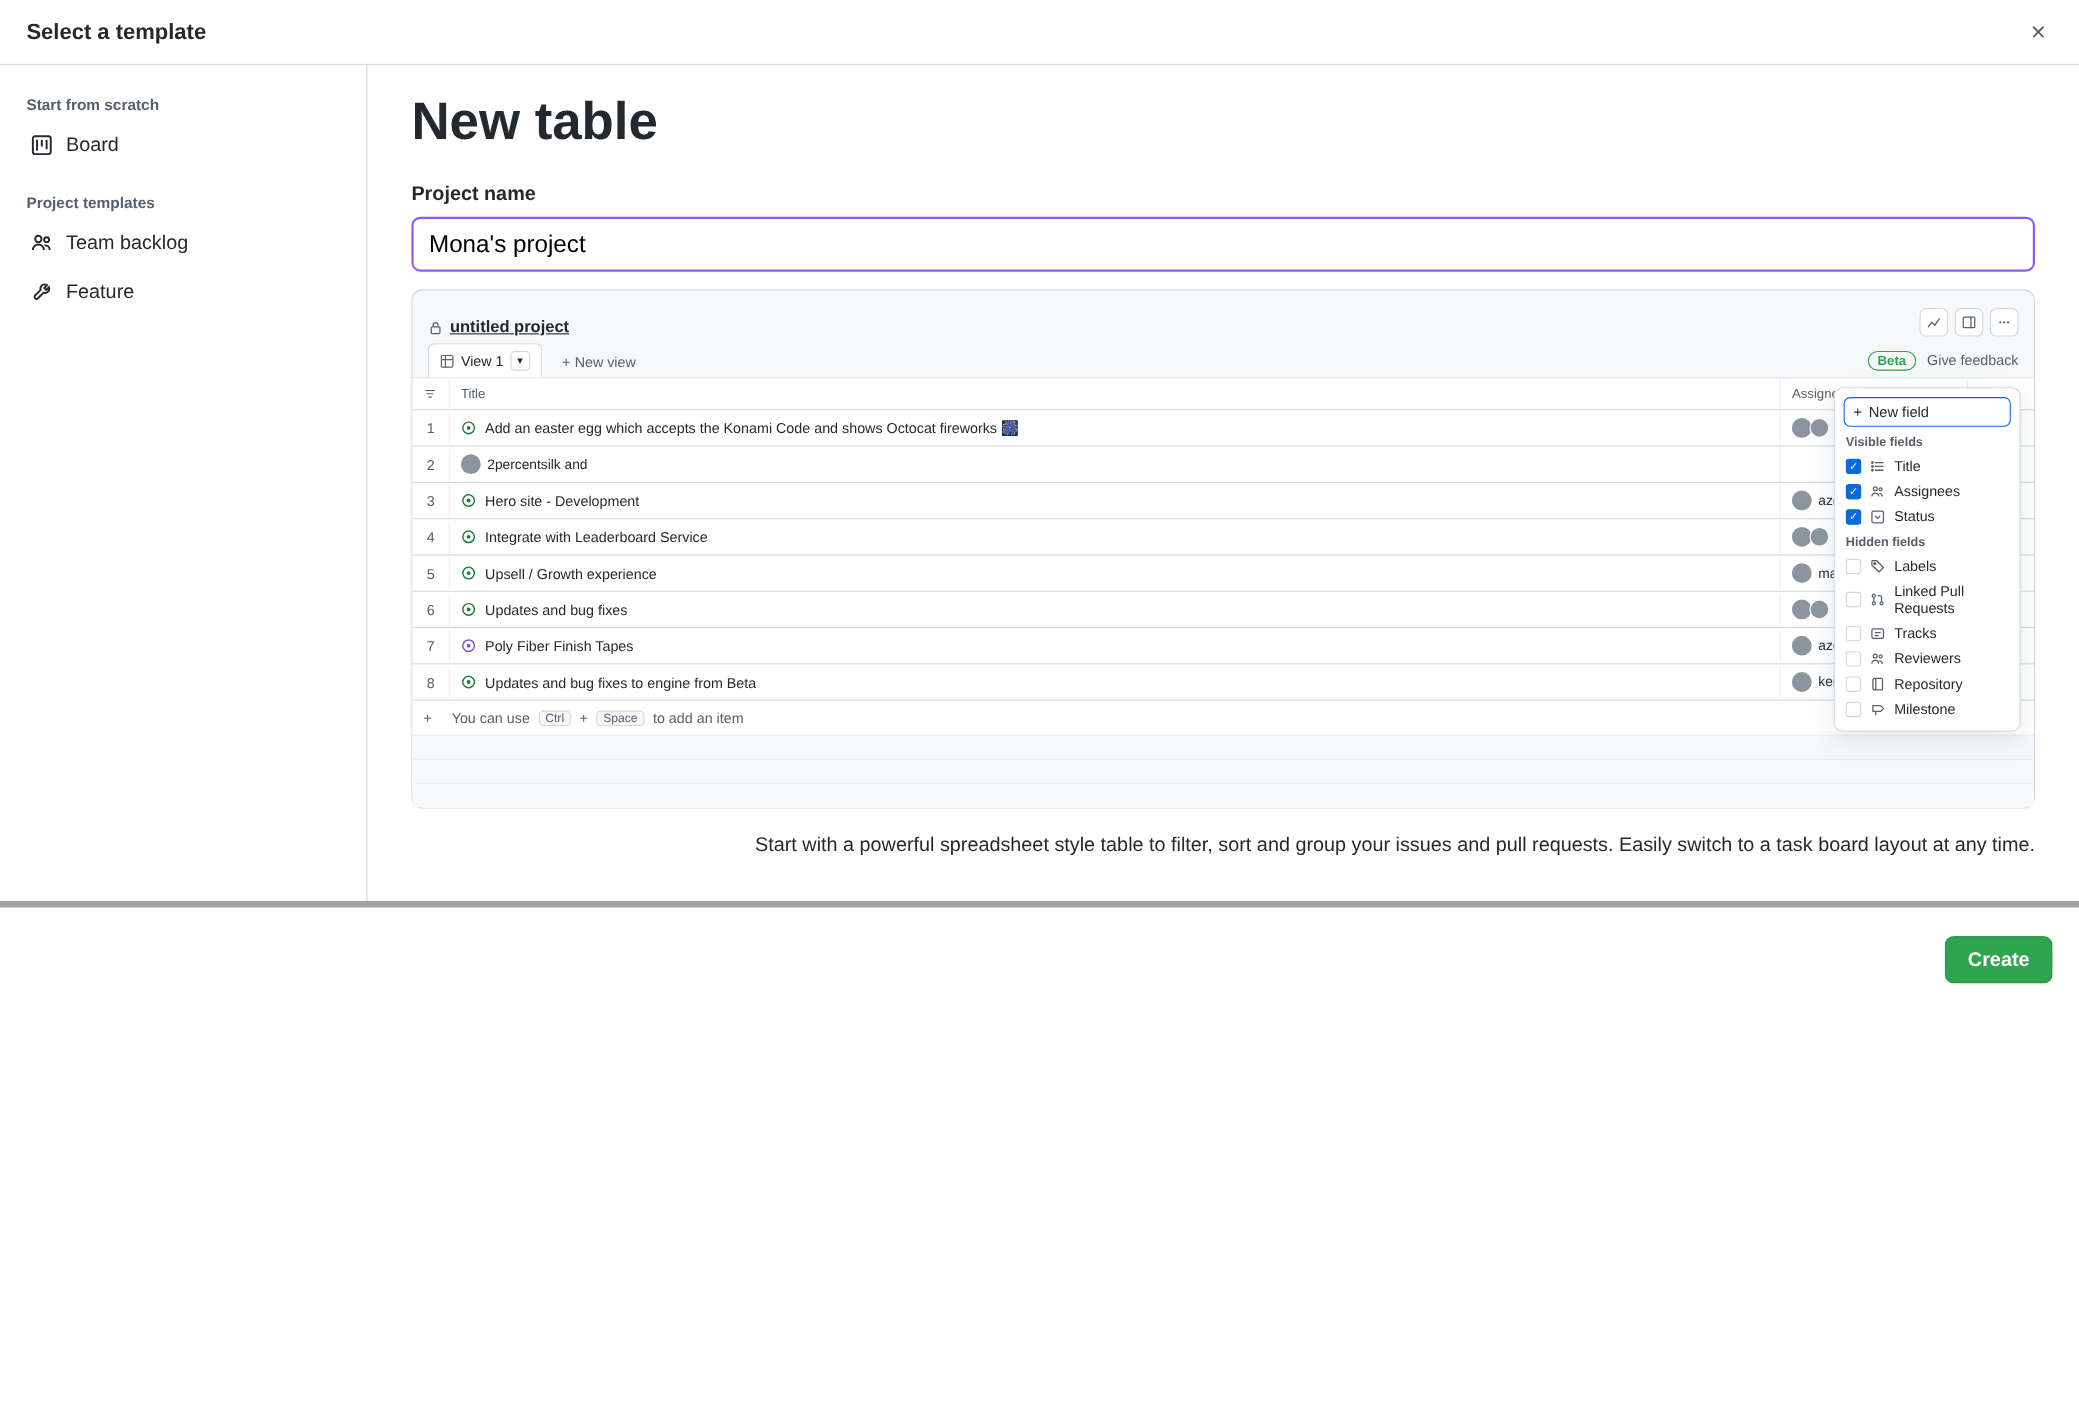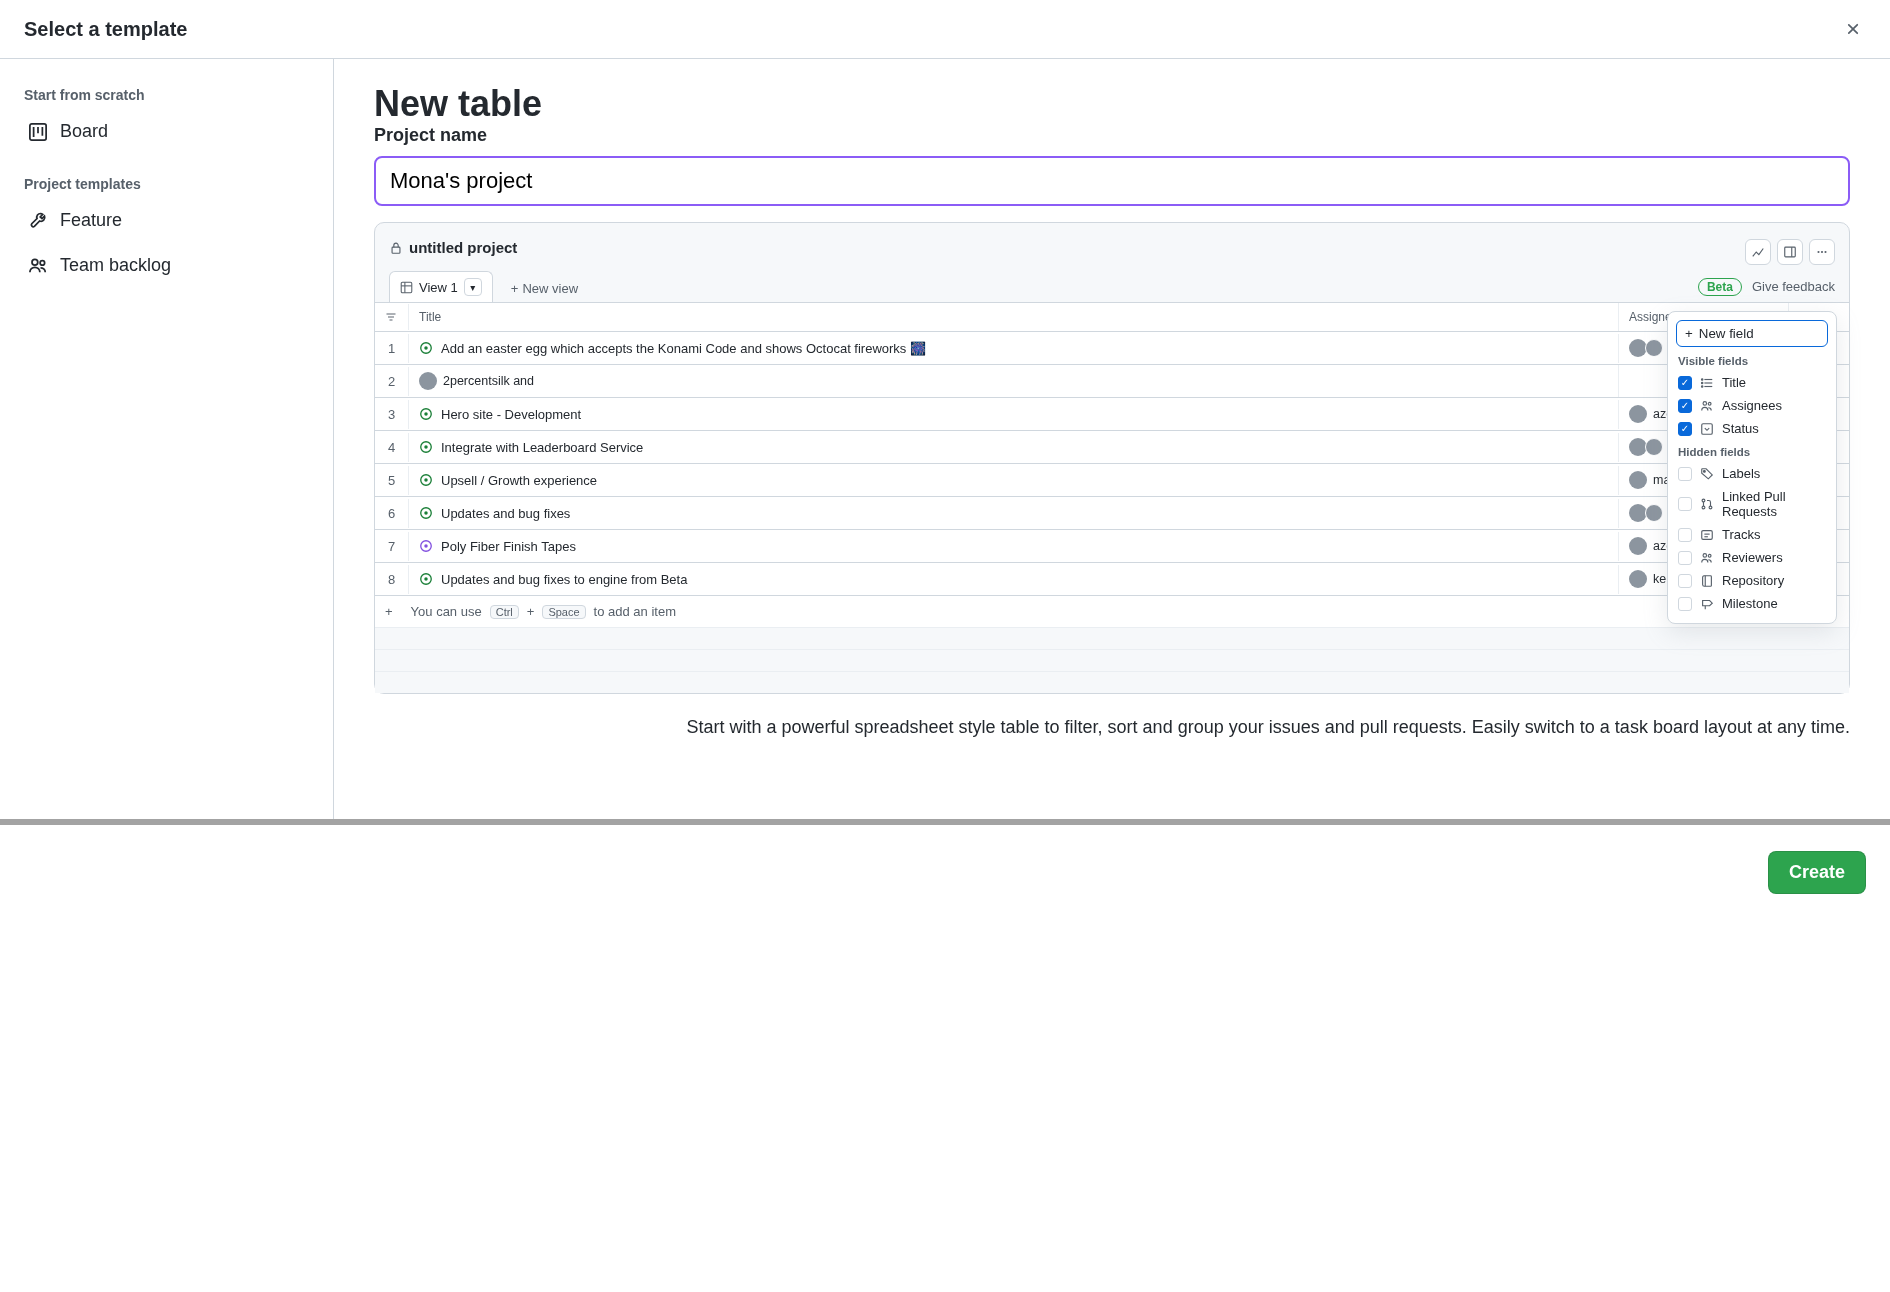--- a/index.html
+++ b/index.html
@@ -57,21 +57,21 @@
   .sidebar-item.active::before {
     content: "";
     position: absolute;
     left: -12px; top: 8px; bottom: 8px;
     width: 4px;
     background: #0969da;
     border-radius: 2px;
   }
   .sidebar-icon { width: 20px; height: 20px; color: #24292f; }
 
-  .main h1 { font-size: 36px; font-weight: 700; }
+  .main h1 { font-size: 48px; font-weight: 700; margin-bottom: 28px; }
   .field-label { font-size: 18px; font-weight: 600; margin-bottom: 10px; display: block; }
   .project-name-input {
     width: 100%;
     font-size: 22px;
     padding: 10px 14px;
     border: 2px solid #8b5cf6;
     border-radius: 8px;
     outline: none;
     margin-bottom: 16px;
   }
@@ -80,23 +80,24 @@
   .preview {
     border: 1px solid #d0d7de;
     border-radius: 10px;
     background: linear-gradient(#f6f8fa,#f6f8fa);
     padding: 12px 0 0;
     position: relative;
     font-size: 13px;
   }
   .preview-header {
     display: flex;
-    align-items: flex-start;
+    align-items: flex-end;
     justify-content: space-between;
     padding: 4px 14px 6px;
+    text-decoration: underline;
   }
   .preview-title { display: flex; align-items: center; gap: 6px; font-weight: 600; font-size: 15px; }
   .preview-toolbar { display: flex; gap: 6px; align-items: center; }
   .icon-btn {
     width: 26px; height: 26px;
     border: 1px solid #d0d7de;
     border-radius: 6px;
     display: inline-flex; align-items: center; justify-content: center;
     background: #fff;
     cursor: pointer;
@@ -282,33 +283,33 @@
           <line x1="8" y1="4" x2="8" y2="9"></line>
           <line x1="11.5" y1="4" x2="11.5" y2="11"></line>
         </svg>
       <span>Board</span>
     </div>
 
     <div class="sidebar-section-title" style="margin-top:24px">Project templates</div>
 
     <div class="sidebar-item">
       <svg class="sidebar-icon" viewBox="0 0 16 16" fill="none" stroke="currentColor" stroke-width="1.4">
-          <path d="M10 2a3 3 0 00-2.8 4L3 10.2a1.5 1.5 0 002.1 2.1L9.3 8a3 3 0 003.9-3.9l-2 2-1.4-1.4 2-2A3 3 0 0010 2z"></path>
-        </svg>
-      <span>Feature</span>
-    </div>
-
-    <div class="sidebar-item">
-      <svg class="sidebar-icon" viewBox="0 0 16 16" fill="none" stroke="currentColor" stroke-width="1.4">
           <circle cx="5.5" cy="5" r="2.3"></circle>
           <path d="M1.5 13c0-2.2 1.8-4 4-4s4 1.8 4 4"></path>
           <circle cx="11.5" cy="5.5" r="1.8"></circle>
           <path d="M10 9.5c2 0 3.8 1.3 3.8 3.5"></path>
         </svg>
       <span>Team backlog</span>
+    </div>
+
+    <div class="sidebar-item">
+      <svg class="sidebar-icon" viewBox="0 0 16 16" fill="none" stroke="currentColor" stroke-width="1.4">
+          <path d="M10 2a3 3 0 00-2.8 4L3 10.2a1.5 1.5 0 002.1 2.1L9.3 8a3 3 0 003.9-3.9l-2 2-1.4-1.4 2-2A3 3 0 0010 2z"></path>
+        </svg>
+      <span>Feature</span>
     </div>
   </div>
 
   <div class="main">
     <h1>New table</h1>
 
     <label class="field-label">Project name</label>
     <input class="project-name-input" type="text" value="Mona's project" style="">
 
     

